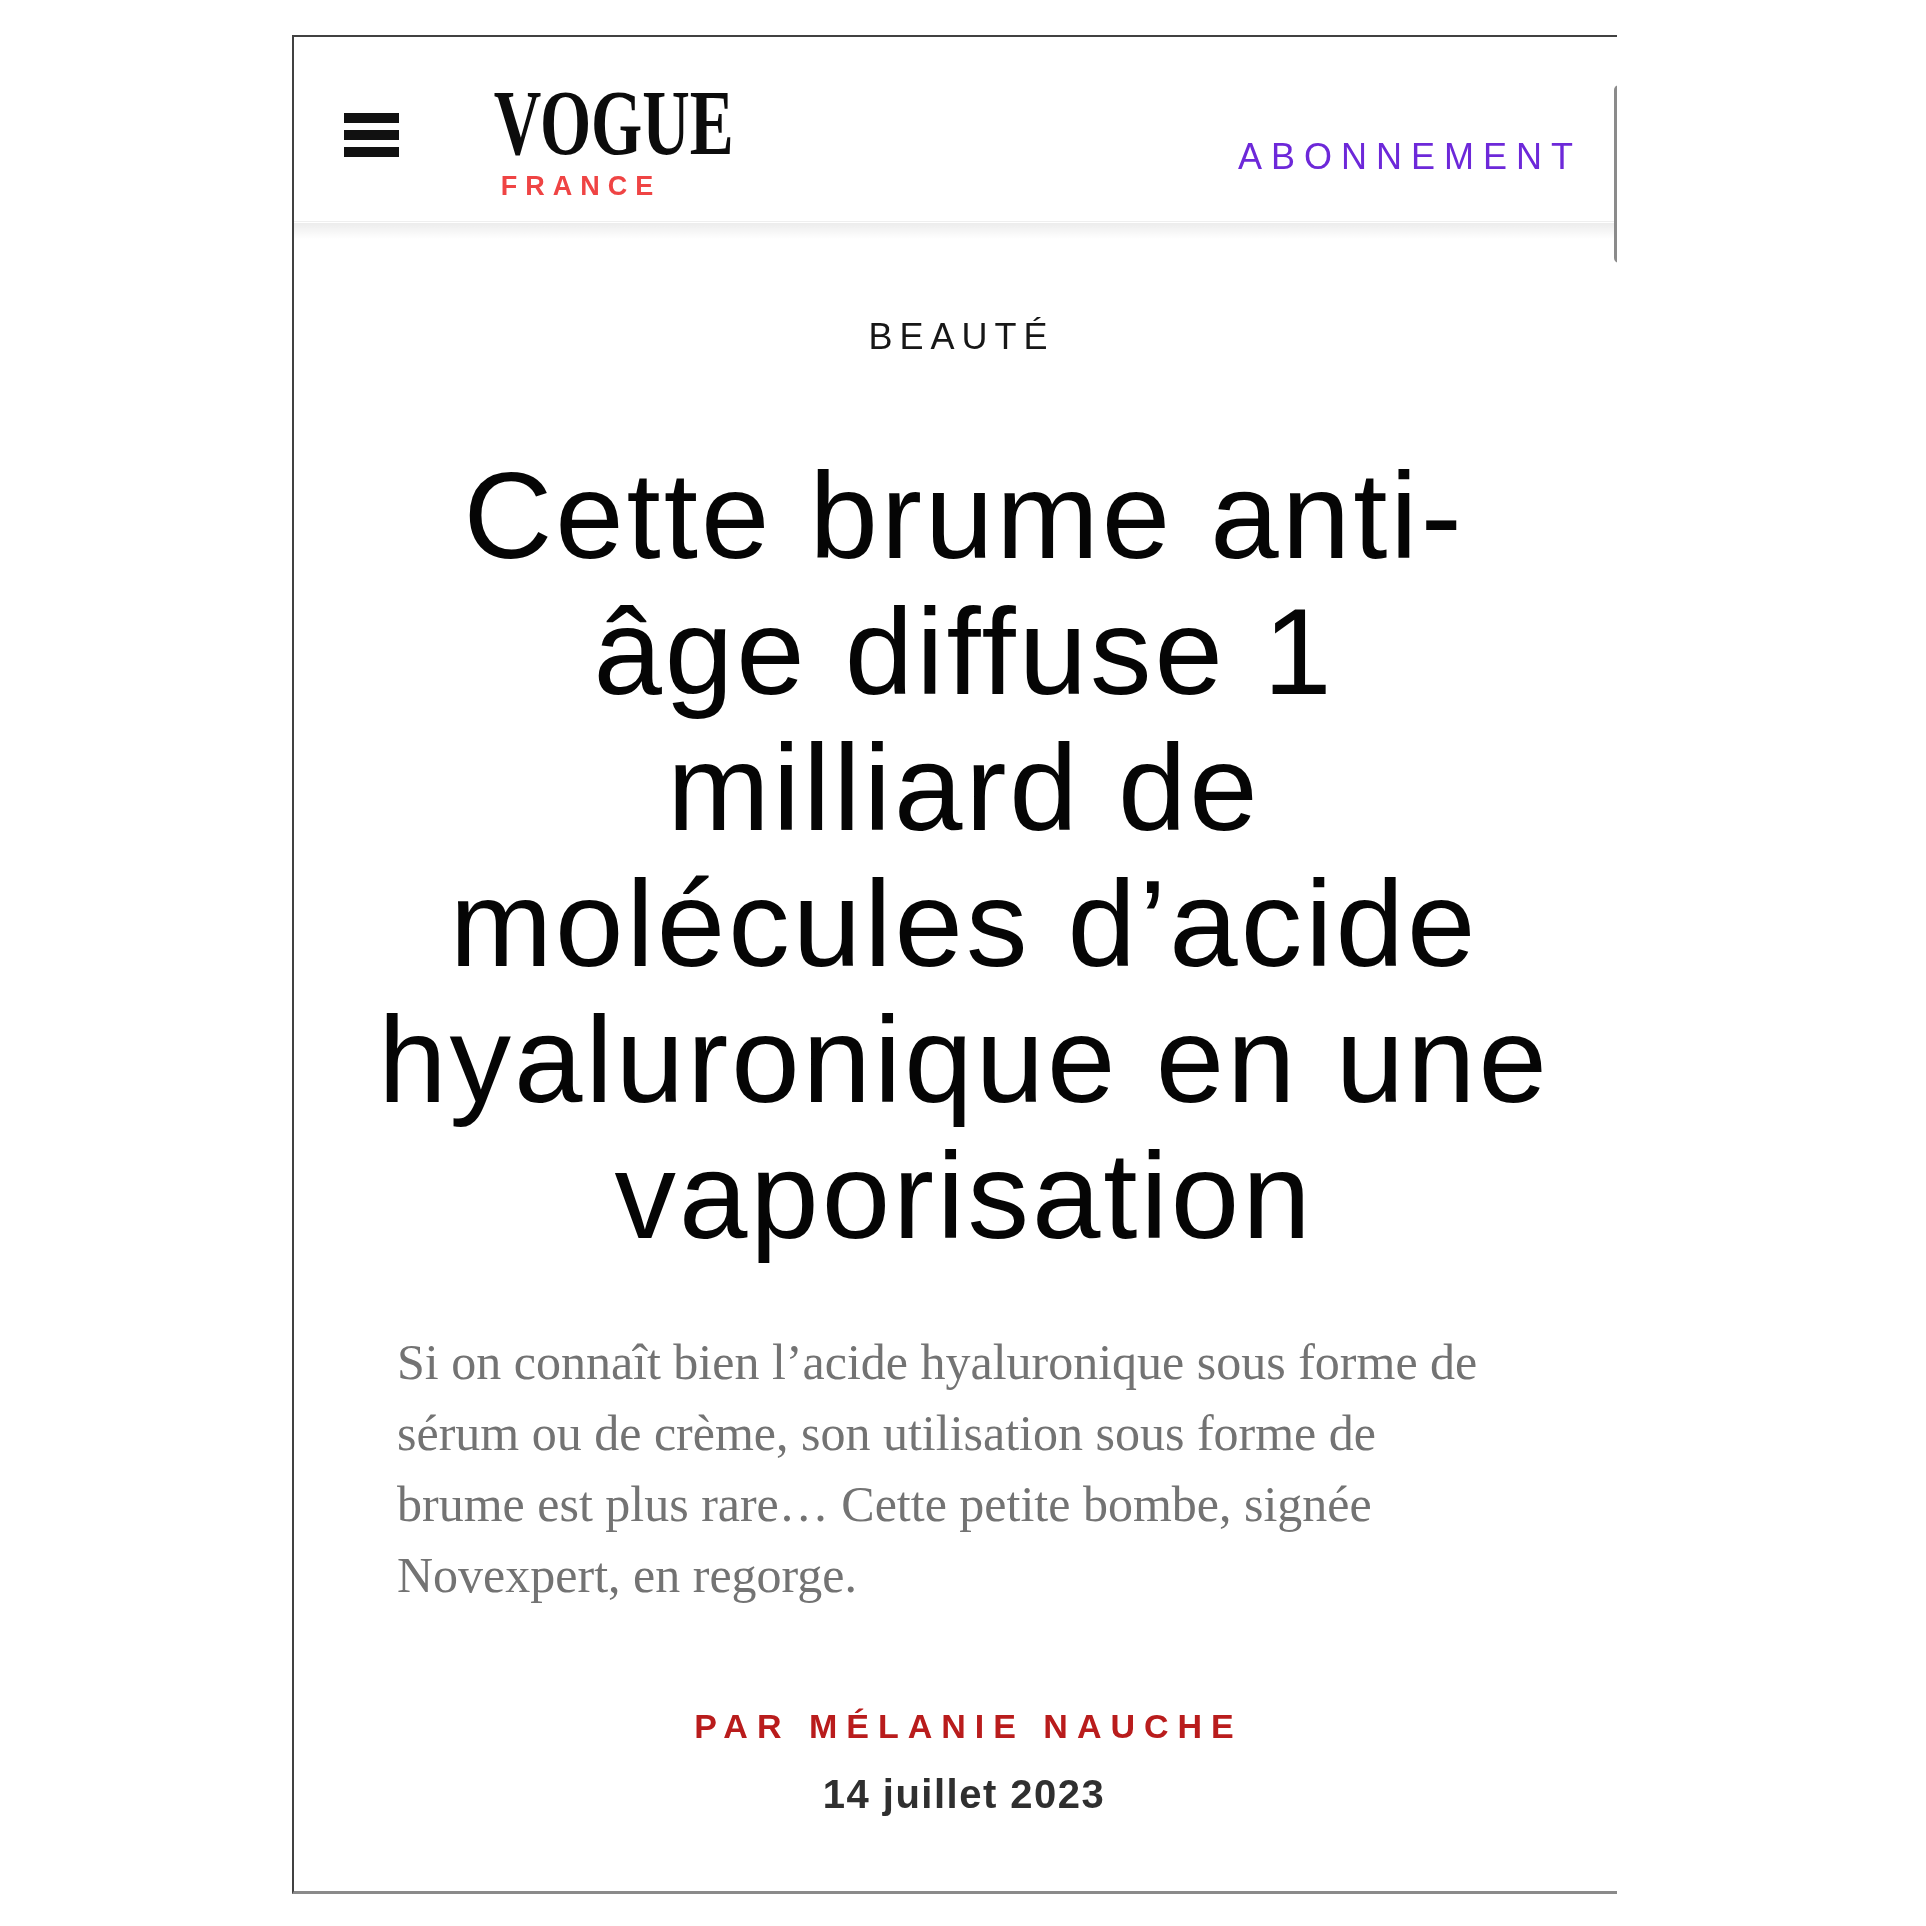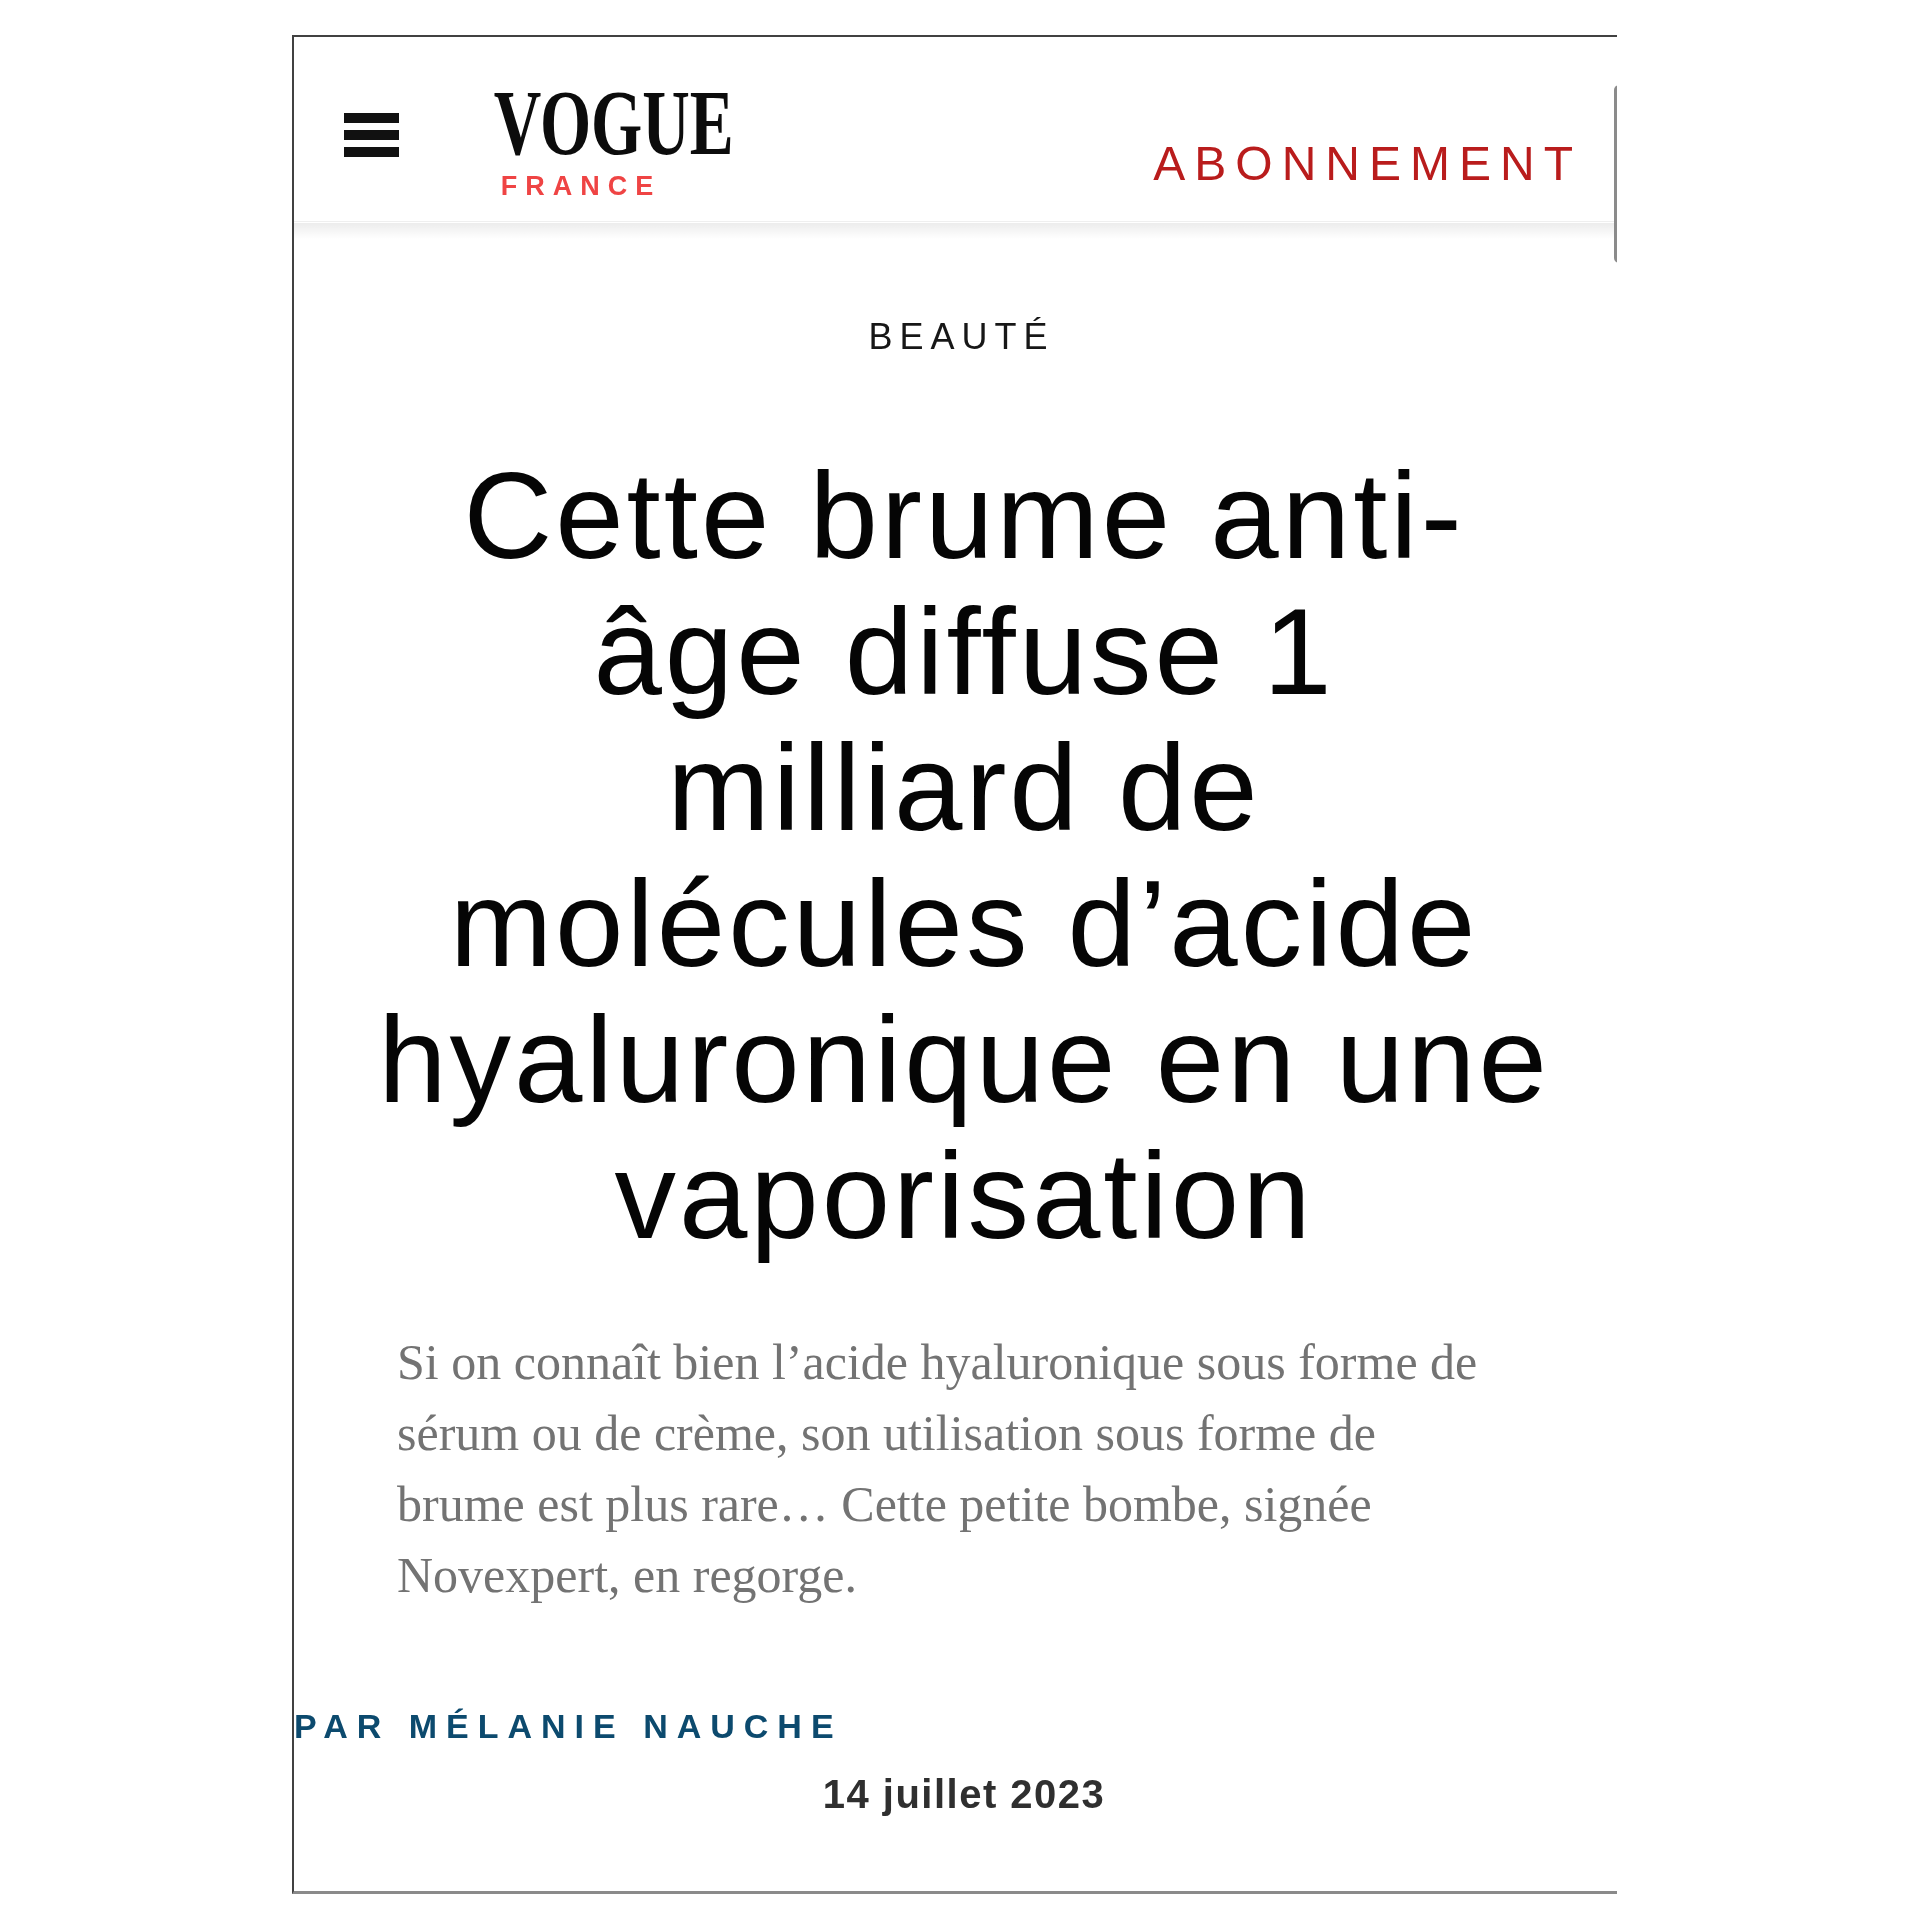--- a/index.html
+++ b/index.html
@@ -83,25 +83,25 @@
     font-weight: bold;
     font-size: 27px;
     letter-spacing: 8px;
     margin-right: -8px;
     color: #ef4444;
   }
   .subscribe {
     position: absolute;
     right: 61px;
     top: 99px;
-    font-size: 48px;
+    font-size: 36px;
     font-weight: 500;
     letter-spacing: 9px;
     margin-right: -9px;
-    color: #b91c1c;
+    color: #6d28d9;
     cursor: pointer;
     background: none; border: none;
     font-family: "Liberation Sans", sans-serif;
   }
   .scroll-thumb {
     position: absolute;
     left: 1320px;
     top: 48px;
     width: 10px;
     height: 178px;
@@ -144,26 +144,27 @@
     font-size: 50px;
     line-height: 71px;
     font-weight: normal;
     color: #737373;
     white-space: pre-line;
   }
   .byline {
     position: absolute;
     left: 0; right: 0;
     top: 1669px;
+    text-align: center;
     font-size: 34px;
     line-height: 40px;
     font-weight: 600;
     letter-spacing: 9px;
     margin-right: -9px;
-    color: #0c4a6e;
+    color: #b91c1c;
   }
   .pubdate {
     position: absolute;
     left: 0; right: 0;
     top: 1733px;
     text-align: center;
     font-size: 40px;
     line-height: 48px;
     font-weight: bold;
     letter-spacing: 1.5px;

